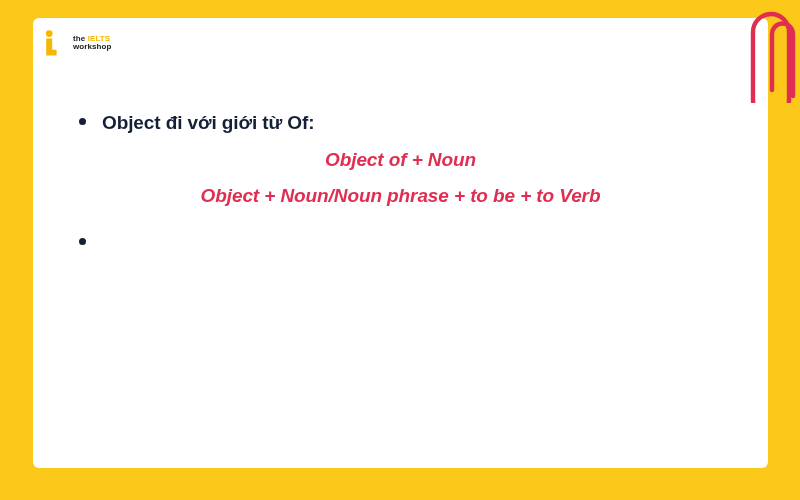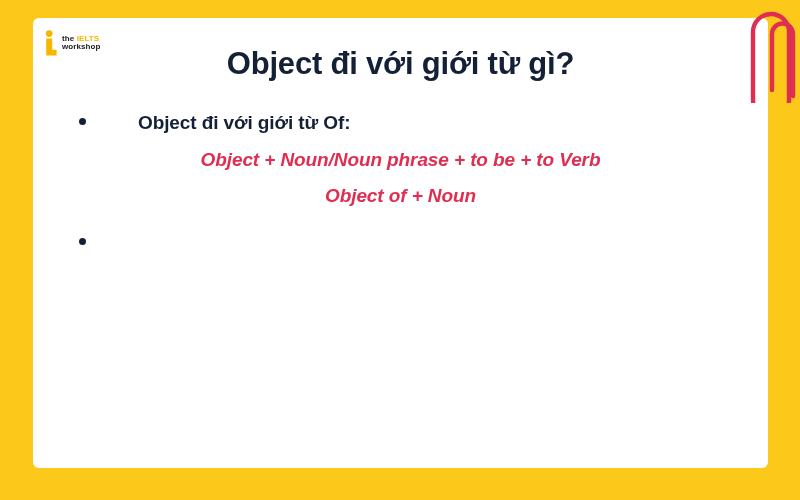--- a/index.html
+++ b/index.html
@@ -36,21 +36,21 @@
     overflow: visible;
   }
 
   
   .logo {
     position: absolute;
     left: 12px;
     top: 12px;
     display: flex;
     align-items: center;
-    gap: 3px;
+    gap: 14px;
   }
   .logo-mark {
     display: block;
   }
   .logo-words {
     display: flex;
     flex-direction: column;
     line-height: 1.05;
     font-size: 8px;
     font-weight: bold;
@@ -80,21 +80,20 @@
     left: 0;
     top: 94px;
     width: 735px;
   }
 
   .bullet-row {
     display: flex;
     align-items: baseline;
     padding-left: 46px;
     margin-bottom: 8px;
-    gap: 36px;
   }
   .bullet-dot {
     width: 7px;
     height: 7px;
     border-radius: 50%;
     background: #142036;
     flex: 0 0 auto;
     margin-right: 16px;
     position: relative;
     top: -4px;
@@ -143,31 +142,30 @@
       <svg class="logo-mark" width="14" height="26" viewBox="0 0 14 26">
         <circle cx="4.2" cy="3.6" r="3.4" fill="#F5B700"></circle>
         <path d="M1.2 8.6 h6 v11.2 h4.4 v5.6 H1.2 z" fill="#F5B700"></path>
       </svg>
       <div class="logo-words">
         <div class="logo-line1"><span>the </span><span class="hl">IELTS</span></div>
         <div class="logo-line2">workshop</div>
       </div>
     </div>
 
-    <div class="title">Object đi với giới từ gì?</div>
 
     <div class="content">
 
       <div class="bullet-row">
         <span class="bullet-dot"></span>
         <span class="bullet-text">Object đi với giới từ Of:</span>
       </div>
       <div class="formula-block">
+        <div class="formula">Object of + Noun</div>
         <div class="formula">Object + Noun/Noun phrase + to be + to Verb</div>
-        <div class="formula">Object of + Noun</div>
       </div>
 
       <div class="gap"></div>
 
       <div class="bullet-row">
         <span class="bullet-dot"></span>
       </div>
 
     </div>
 

